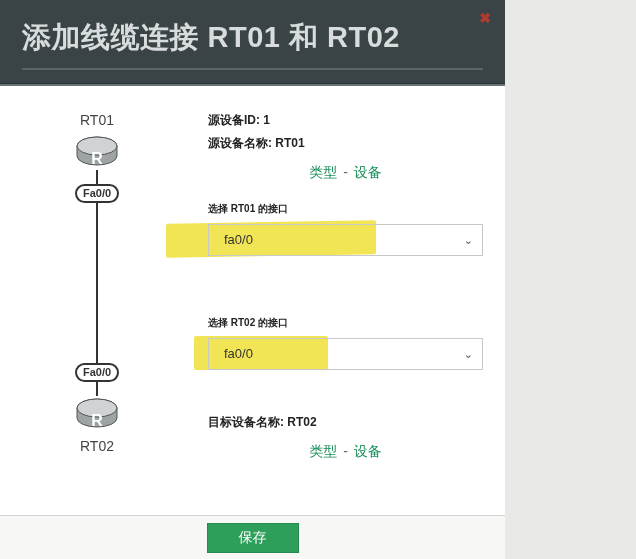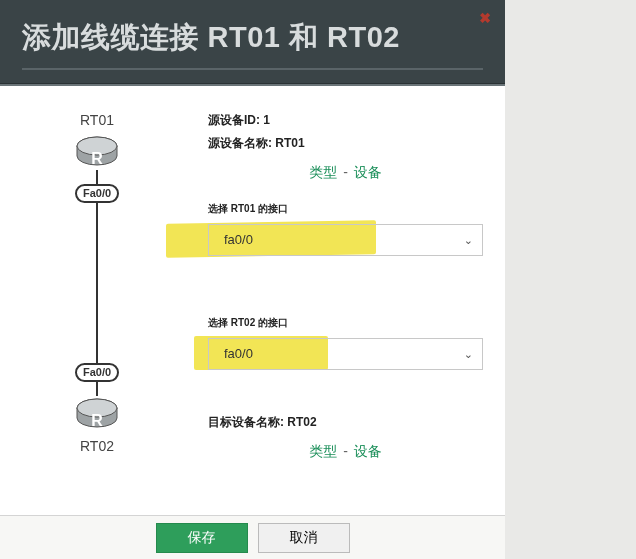--- a/index.html
+++ b/index.html
@@ -270,15 +270,14 @@
           <span class="sep">-</span>
           <a href="#">设备</a>
         </div>
       </div>
 
     </div>
   </div>
 
   <div class="footer">
     <button class="btn btn-primary">保存</button>
-    <button class="btn">取消</button>
   </div>
 </div>
 
 </body></html>

